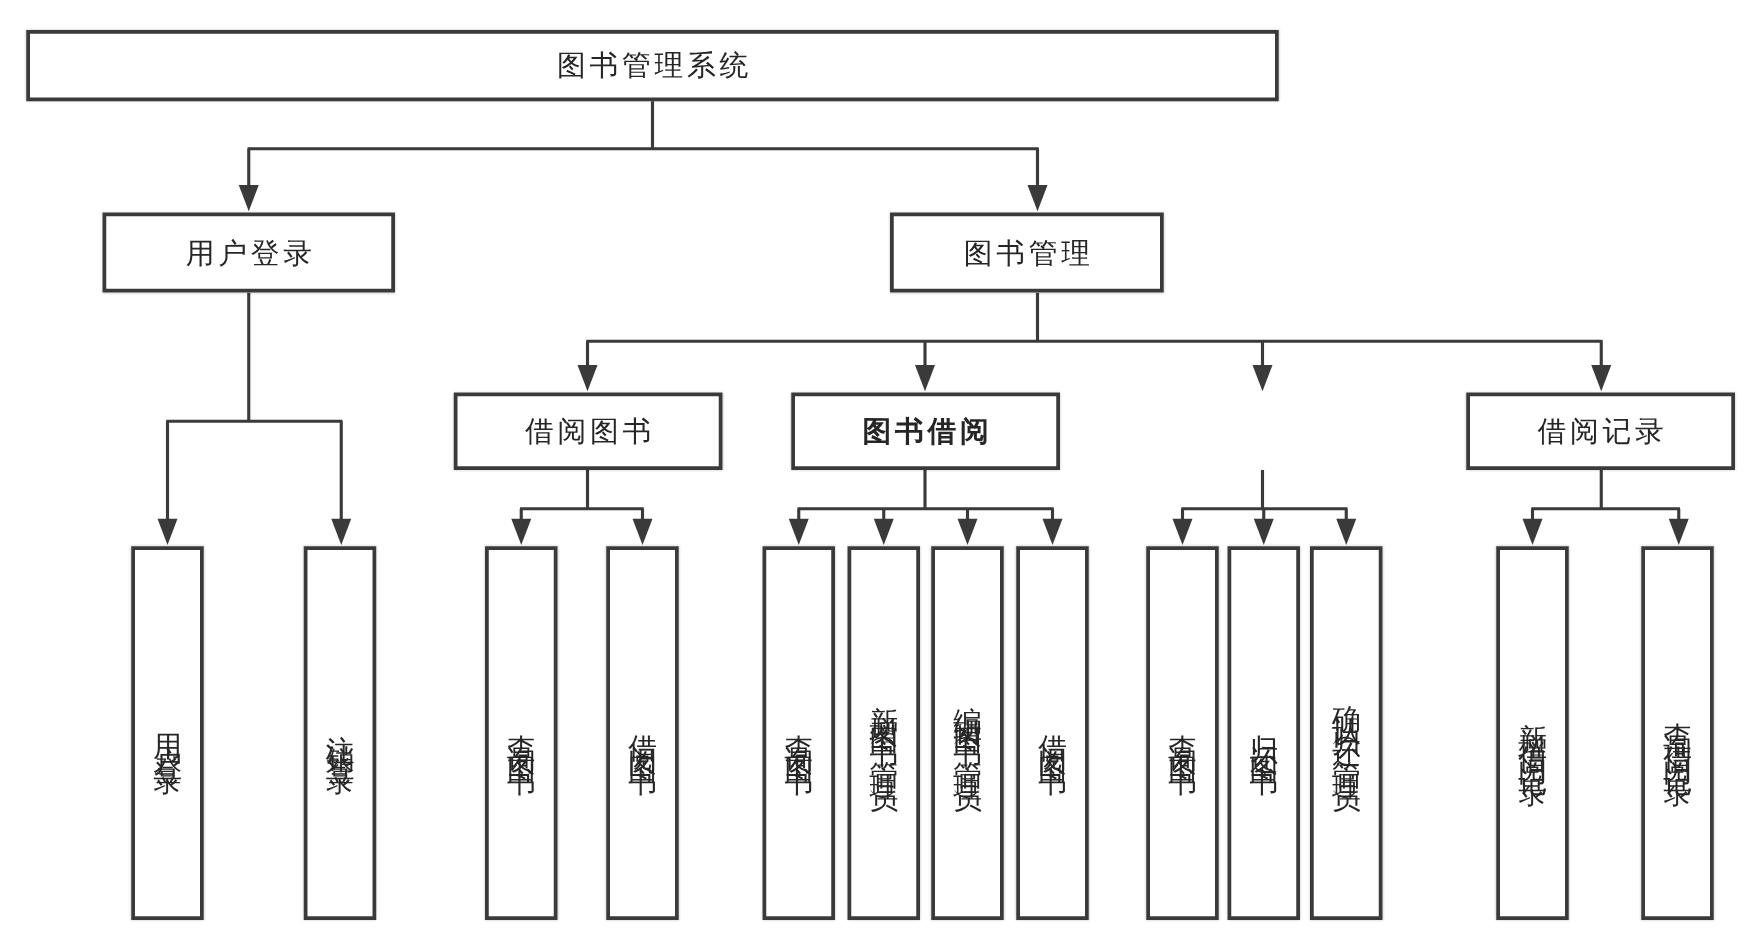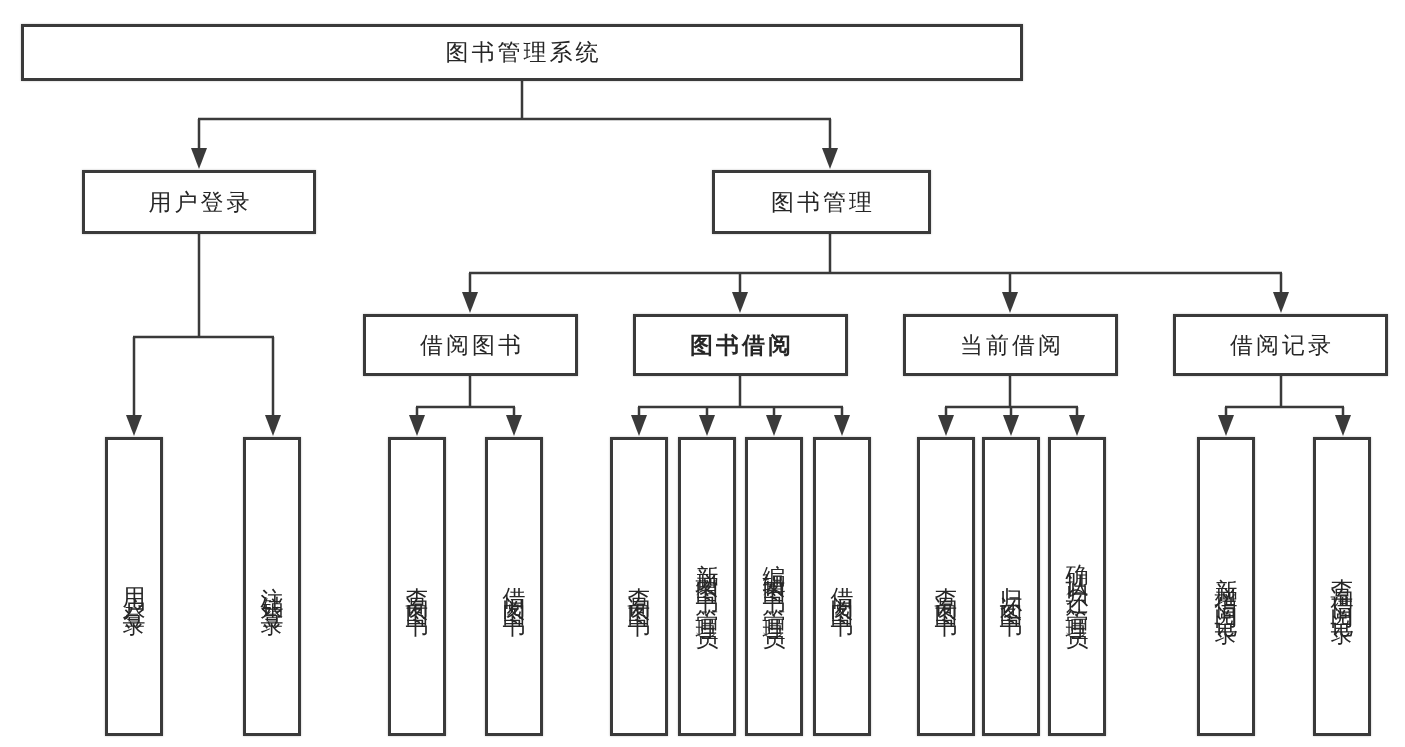--- a/index.html
+++ b/index.html
@@ -106,23 +106,20 @@
   <div class="box lv2-b">
     <span class="h-label">图书管理</span>
   </div>
 
   <div class="box lv3 lv3-a">
     <span class="h-label">借阅图书</span>
   </div>
   <div class="box lv3 lv3-b">
     <span class="h-label">图书借阅</span>
   </div>
-  <div class="box lv3 lv3-c">
-    <span class="h-label">当前借阅</span>
-  </div>
   <div class="box lv3 lv3-d">
     <span class="h-label">借阅记录</span>
   </div>
 
   <div class="box leaf" style="left:105px">
     <span>用户登录</span>
   </div>
   <div class="box leaf" style="left:243px">
     <span>注销登录</span>
   </div>

